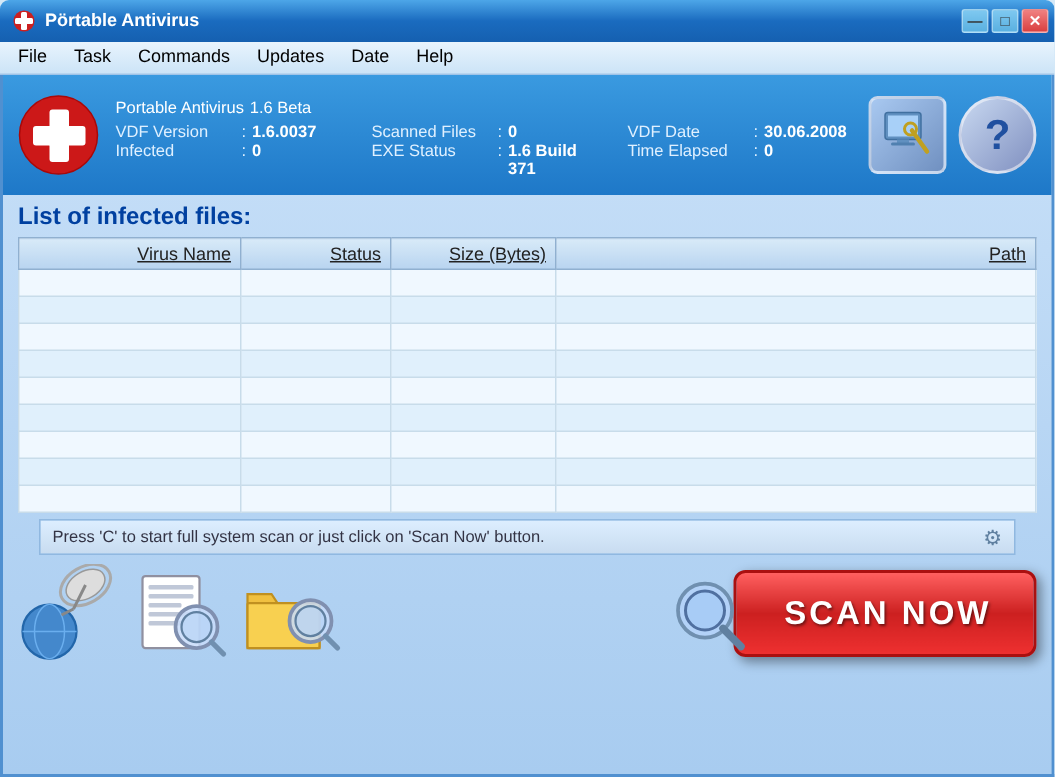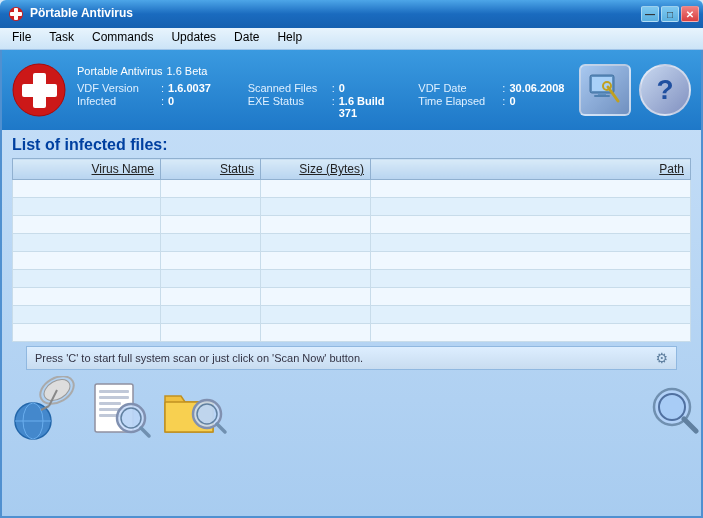--- a/index.html
+++ b/index.html
@@ -478,16 +478,17 @@
       </div>
     </div>
 
     <div class="scan-now-area">
 
       <svg width="55" height="55" viewBox="0 0 55 55" style="position:relative;z-index:2;margin-right:-8px;">
         <circle cx="28" cy="26" r="18" fill="rgba(180,210,248,0.9)" stroke="#7090b0" stroke-width="2.5"></circle>
         <circle cx="28" cy="26" r="13" fill="rgba(160,200,245,0.6)" stroke="#5070a0" stroke-width="2"></circle>
         <line x1="40" y1="38" x2="52" y2="50" stroke="#6080a0" stroke-width="5" stroke-linecap="round"></line>
       </svg>
+      <button class="scan-now-btn">SCAN NOW</button>
     </div>
   </div>
 
 </div>
 
 </body></html>

